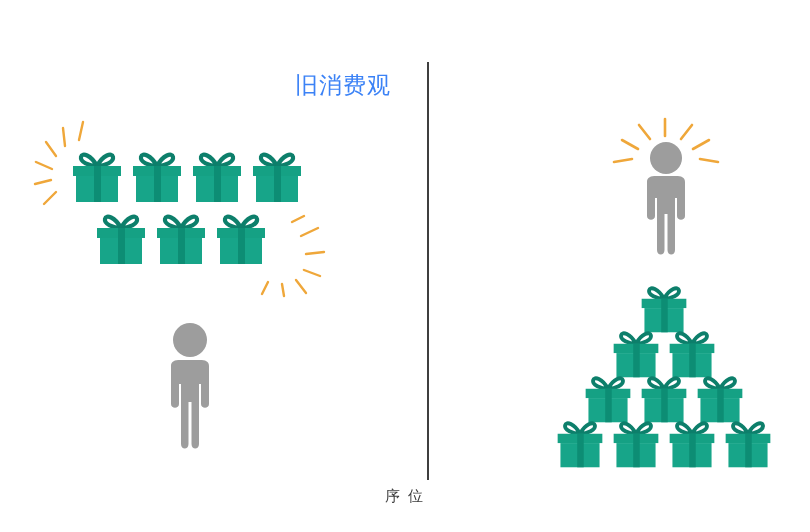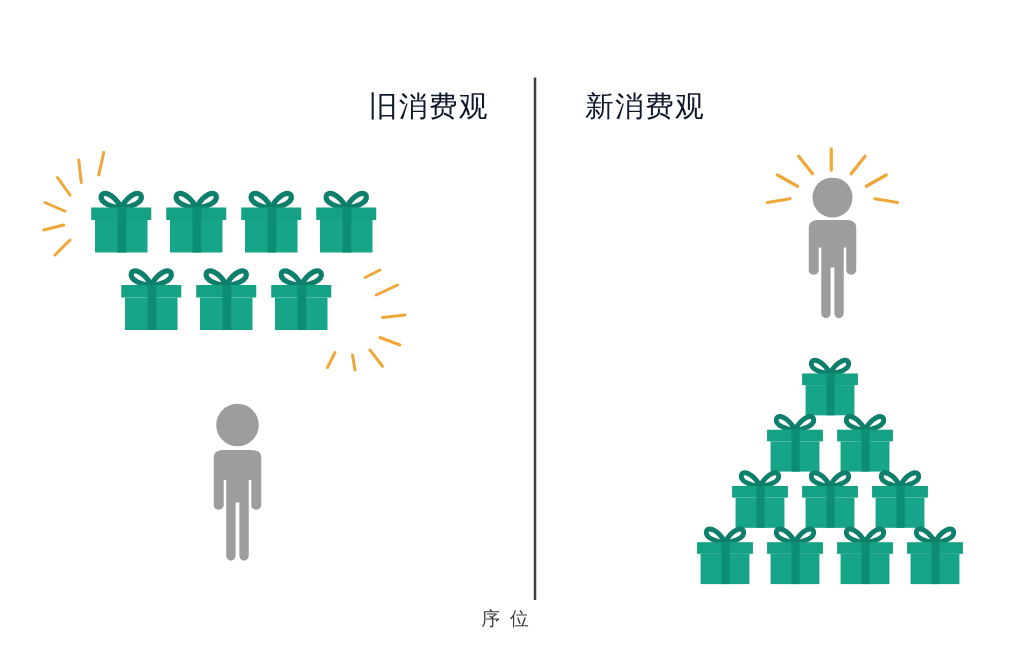--- a/index.html
+++ b/index.html
@@ -10,21 +10,21 @@
     font-family:"Liberation Sans","DejaVu Sans",sans-serif;
     overflow:hidden;
     position:relative;
   }
   .stage{position:relative;width:810px;height:532px;}
 
   
   .title{
     position:absolute;
     font-size:23px;
-    color:#0f172a;
+    color:#3b82f6;
     letter-spacing:1px;
     white-space:nowrap;
     line-height:1;
   }
   #title-old{left:295px;top:74px;}
   #title-new{left:468px;top:74px;}
 
   
   #divider{
     position:absolute;
@@ -54,21 +54,20 @@
   .rays{position:absolute;}
   .rays svg{display:block;overflow:visible;}
 </style>
 </head>
 <body>
 
 <div class="stage">
 
   <div class="title" id="title-old">旧消费观</div>
 
-  <div class="title" id="title-new">新消费观</div>
 
   <div id="divider"></div>
 
   <div id="axis-caption">序 位</div>
 
   <div class="rays" style="left:30px;top:118px;">
     <svg width="78" height="92" viewBox="0 0 78 92">
       <g stroke="#efa73a" stroke-width="2.4" stroke-linecap="round" fill="none">
         <line x1="53" y1="4" x2="49" y2="22"></line>
         <line x1="33" y1="10" x2="35" y2="28"></line>

